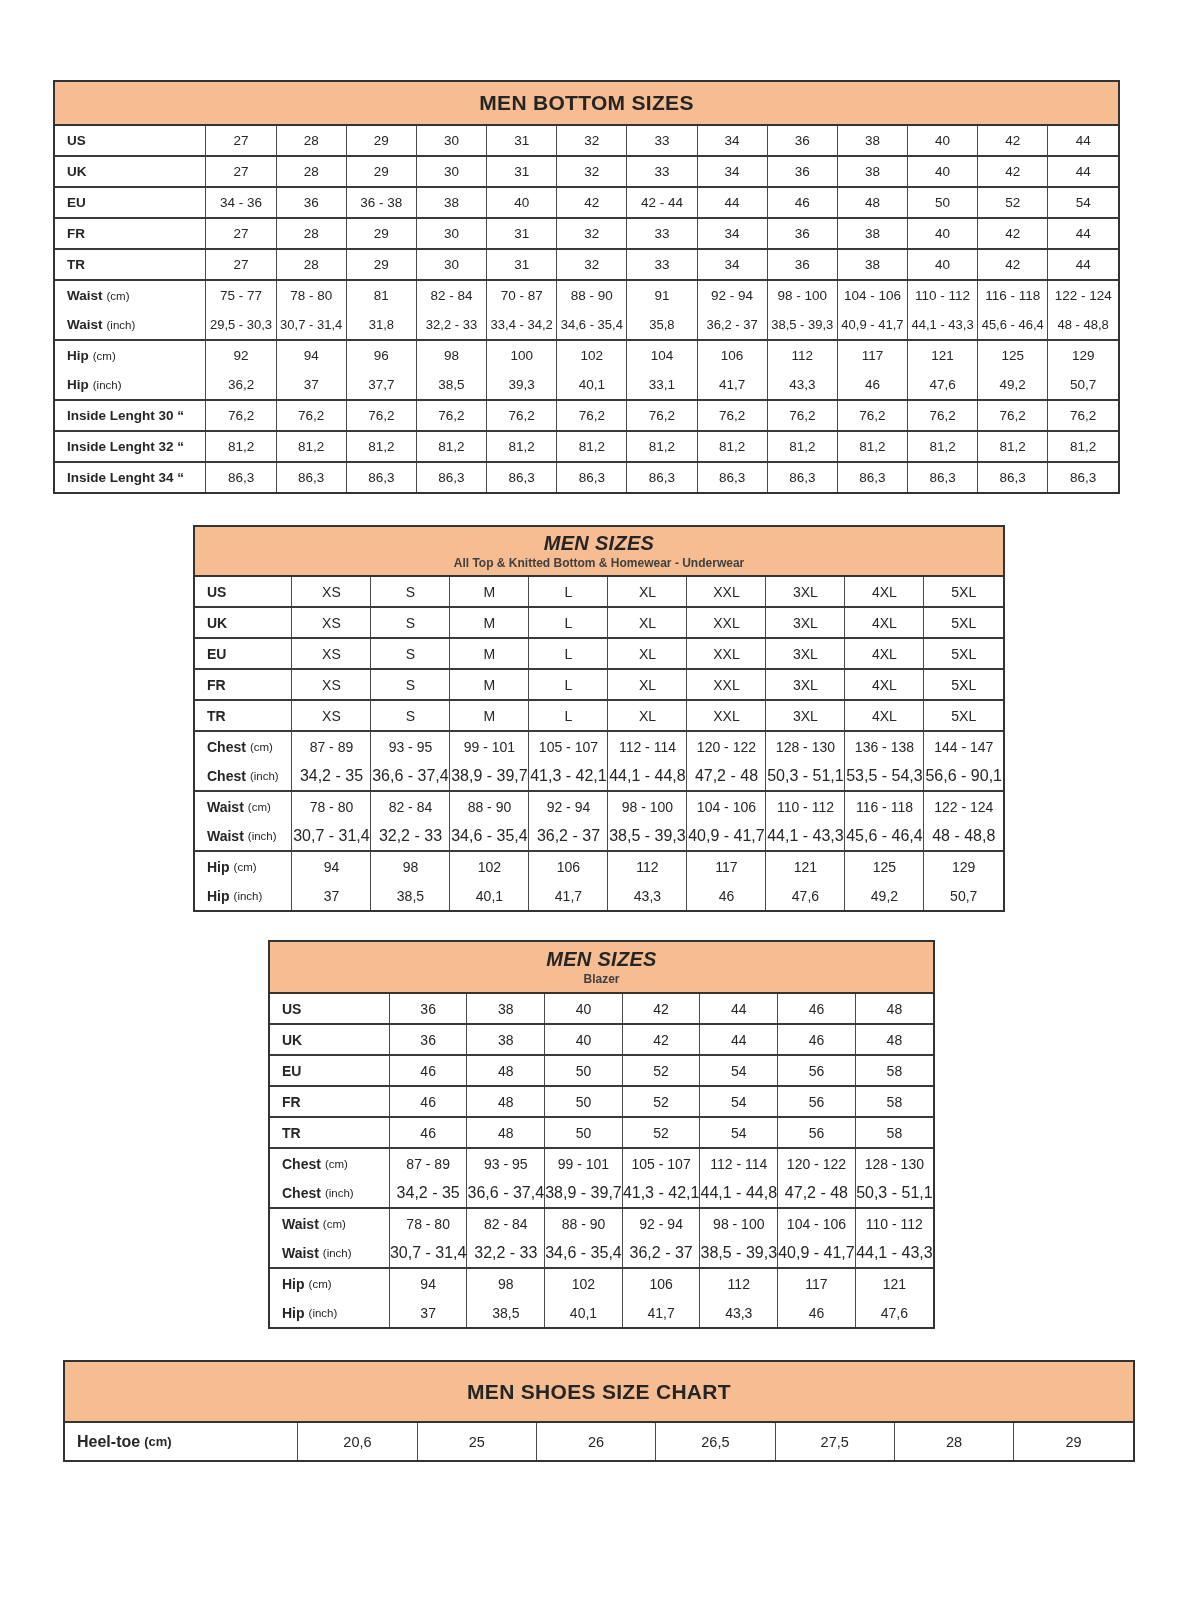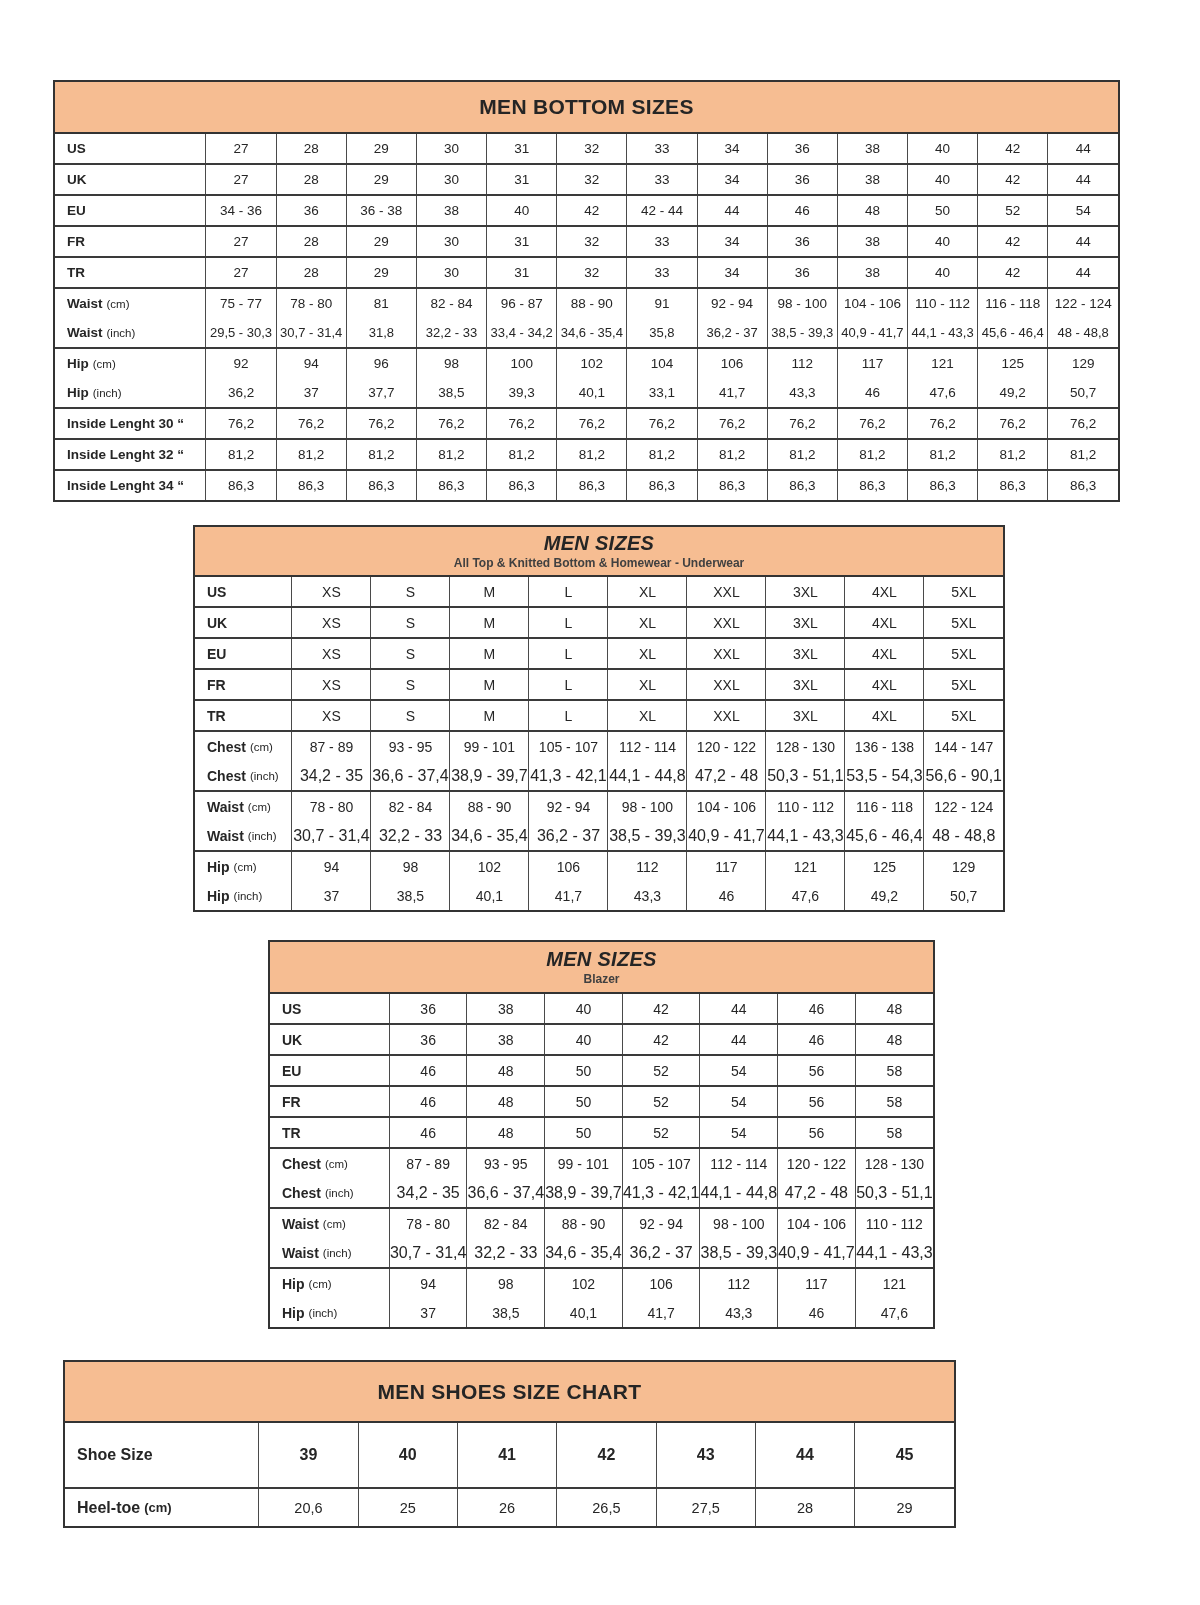--- a/index.html
+++ b/index.html
@@ -6,28 +6,28 @@
   * { box-sizing:border-box; }
   html,body { margin:0; padding:0; }
   body {
     width:1200px; height:1605px; position:relative; background:#ffffff;
     font-family:"Liberation Sans", sans-serif; color:var(--ink);
   }
   .size-table { position:absolute; border:2px solid #333; background:#fff; }
   .t1 { left:53px;  top:80px;   width:1067px; }
   .t2 { left:193px; top:525px;  width:812px;  }
   .t3 { left:268px; top:940px;  width:667px;  }
-  .t4 { left:63px;  top:1360px; width:893px; }
+  .t4 { left:63px;  top:1360px; width:1072px; }
 
   .thead {
     background:var(--accent); border-bottom:2px solid #333;
     display:flex; flex-direction:column; justify-content:center; align-items:center;
     text-align:center;
   }
-  .t1 .thead { height:52px; }
+  .t1 .thead { height:44px; }
   .t2 .thead { height:50px; }
   .t3 .thead { height:52px; }
   .t4 .thead { height:61px; }
   .ttitle { font-size:21px; font-weight:bold; letter-spacing:.3px; color:#252525; line-height:1.1; }
   .t2 .ttitle, .t3 .ttitle { font-size:20px;font-style:italic; }
   .tsub { font-size:12px; font-weight:bold; margin-top:2px; color:#404040; }
 
   table.ttable { width:100%; border-collapse:collapse; table-layout:fixed; }
   .t1 col.labelcol { width:14.2%; }
   .t2 col.labelcol { width:12%; }
@@ -336,21 +336,21 @@
           </td>
           <td class="datacell">
             <div class="cline val">81</div>
             <div class="cline val small">31,8</div>
           </td>
           <td class="datacell">
             <div class="cline val">82 - 84</div>
             <div class="cline val small">32,2 - 33</div>
           </td>
           <td class="datacell">
-            <div class="cline val">96 - 87</div>
+            <div class="cline val">70 - 87</div>
             <div class="cline val small">33,4 - 34,2</div>
           </td>
           <td class="datacell">
             <div class="cline val">88 - 90</div>
             <div class="cline val small">34,6 - 35,4</div>
           </td>
           <td class="datacell">
             <div class="cline val">91</div>
             <div class="cline val small">35,8</div>
           </td>
@@ -1209,48 +1209,20 @@
         <col class="labelcol">
         <col>
         <col>
         <col>
         <col>
         <col>
         <col>
         <col>
       </colgroup>
       <tbody>
-        <tr class="band band-0">
-          <td class="labelcell">
-            <div class="cline">
-              <span class="lbl">Shoe Size</span>
-            </div>
-          </td>
-          <td class="datacell">
-            <div class="cline val bold">39</div>
-          </td>
-          <td class="datacell">
-            <div class="cline val bold">40</div>
-          </td>
-          <td class="datacell">
-            <div class="cline val bold">41</div>
-          </td>
-          <td class="datacell">
-            <div class="cline val bold">42</div>
-          </td>
-          <td class="datacell">
-            <div class="cline val bold">43</div>
-          </td>
-          <td class="datacell">
-            <div class="cline val bold">44</div>
-          </td>
-          <td class="datacell">
-            <div class="cline val bold">45</div>
-          </td>
-        </tr>
         <tr class="band band-1">
           <td class="labelcell">
             <div class="cline">
               <span class="lbl">Heel-toe</span>
               <span class="unit">(cm)</span>
             </div>
           </td>
           <td class="datacell">
             <div class="cline val">20,6</div>
           </td>

